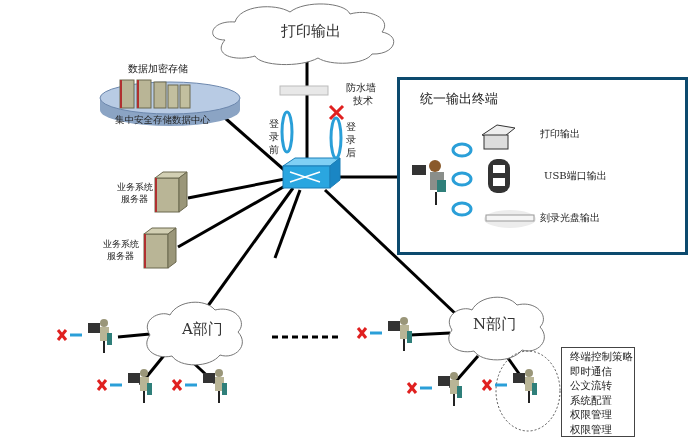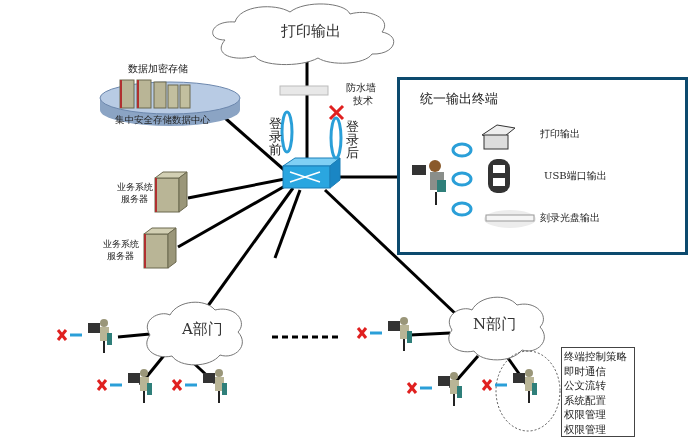--- a/index.html
+++ b/index.html
@@ -1,23 +1,23 @@
 <!DOCTYPE html>
 <html><head>
 <meta charset="utf-8">
 <style>
   html,body{margin:0;padding:0;background:#fff;}
   #stage{position:relative;width:694px;height:447px;overflow:hidden;background:#fff;font-family:"DejaVu Serif","Liberation Serif",serif;color:#222;}
   svg.lines{position:absolute;left:0;top:0;}
   .lbl{position:absolute;font-size:10px;line-height:12px;color:#222;white-space:nowrap;}
   .cloudtxt{position:absolute;font-size:15px;color:#333;white-space:nowrap;}
-  .vtxt{position:absolute;font-size:13px;line-height:13px;width:12px;color:#222;}
+  .vtxt{position:absolute;font-size:10px;line-height:13px;width:12px;color:#222;}
   #out-box{position:absolute;left:397px;top:77px;width:285px;height:172px;border:3px solid #0c4a6e;background:#fff;}
   #out-title{position:absolute;left:20px;top:10px;font-size:13px;}
-  #func-box{position:absolute;left:561px;top:347px;width:74px;height:90px;border:1px solid #444;background:#fff;font-size:10.5px;line-height:14.5px;padding:1px 2px;box-sizing:border-box;}
+  #func-box{position:absolute;left:561px;top:347px;width:74px;height:90px;border:1px solid #444;background:#fff;font-size:10.5px;line-height:14.5px;padding:1px 8px;box-sizing:border-box;}
   #func-box div{white-space:nowrap;}
 </style>
 </head>
 <body>
 
 <div id="stage">
   <svg class="lines" width="694" height="447">
     <g stroke="#000" stroke-width="3" fill="none">
       <line x1="307" y1="60" x2="307" y2="165"></line>
       <line x1="225" y1="118" x2="290" y2="175"></line>

